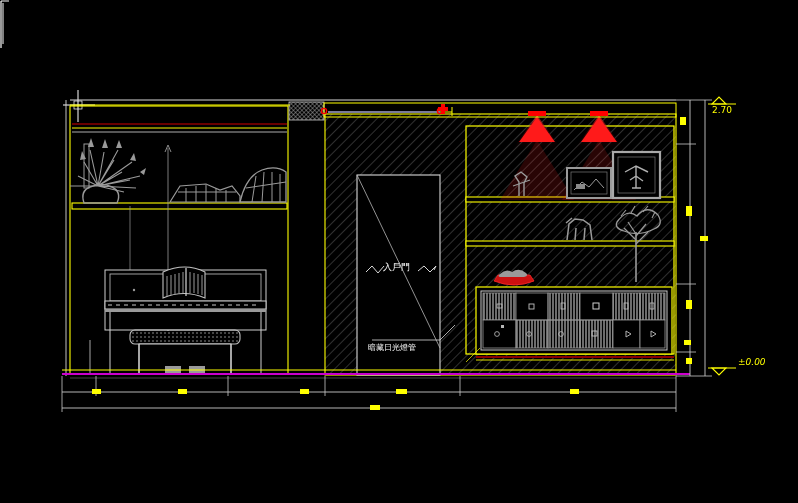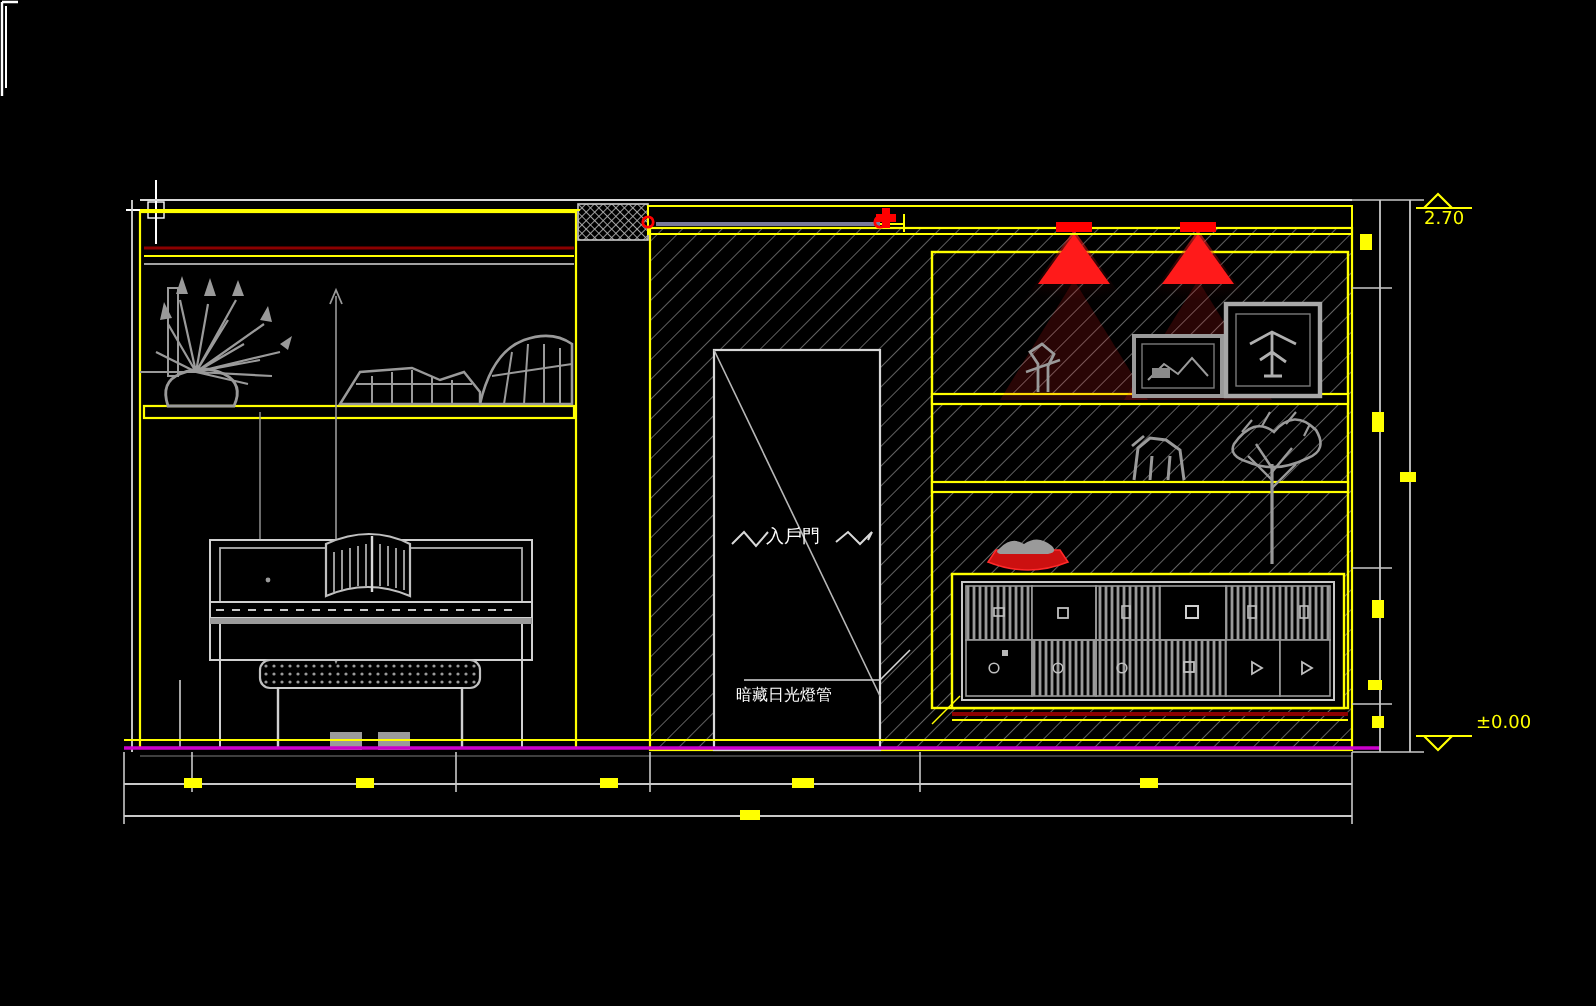--- a/index.html
+++ b/index.html
@@ -1,20 +1,20 @@
 <!DOCTYPE html>
 <html><head>
 <meta charset="utf-8">
 <style>
   html,body{margin:0;padding:0;background:#000;}
   body{width:798px;height:503px;overflow:hidden;font-family:"DejaVu Sans","Liberation Sans",sans-serif;}
   #stage{position:relative;width:798px;height:503px;background:#000;text-align:center;}
   #stage svg{position:absolute;left:0;top:0;}
   .lbl{position:absolute;color:#ffff00;font-size:9px;line-height:9px;letter-spacing:0px;white-space:nowrap;}
-  .cjk{position:absolute;color:#ffffff;font-size:8px;line-height:8px;white-space:nowrap;font-family:Liberation Sans, sans-serif;}
+  .cjk{position:absolute;color:#ffffff;font-size:8px;line-height:8px;white-space:nowrap;font-family:Liberation Mono, monospace;}
   .dimtxt{position:absolute;background:#ffff00;color:#ffff00;font-size:4px;line-height:5px;white-space:nowrap;overflow:hidden;}
 </style>
 </head>
 <body>
 
 <div id="stage">
 
   <svg width="798" height="503">
     <defs>
       <pattern id="hatch45" width="7" height="7" patternUnits="userSpaceOnUse" patternTransform="rotate(45)">
@@ -319,21 +319,21 @@
       <line x1="708" y1="368" x2="736" y2="368" stroke="#ffff00" stroke-width="1"></line>
     </g>
 
     <g>
       <path d="M366 272 L372 266 L378 273 L384 266" fill="none" stroke="#d8d8d8" stroke-width="1"></path>
       <path d="M418 271 L424 266 L430 272 L436 266 L434 270" fill="none" stroke="#d8d8d8" stroke-width="1"></path>
     </g>
   </svg>
 
   <div class="lbl" style="left:712px;top:106px;">2.70</div>
-  <div class="lbl" style="left:738px;top:358px;">±0.00</div>
+  <div class="lbl" style="left:738px;top:358px;font-style:italic;">±0.00</div>
 
   <div class="cjk" style="left:383px;top:264px;font-size:9px;">入戶門</div>
   <div class="cjk" style="left:368px;top:344px;font-size:8px;">暗藏日光燈管</div>
 
   <div class="dimtxt" style="left:92px;top:389px;width:9px;height:5px;"></div>
   <div class="dimtxt" style="left:178px;top:389px;width:9px;height:5px;"></div>
   <div class="dimtxt" style="left:300px;top:389px;width:9px;height:5px;"></div>
   <div class="dimtxt" style="left:396px;top:389px;width:11px;height:5px;"></div>
   <div class="dimtxt" style="left:570px;top:389px;width:9px;height:5px;"></div>
   <div class="dimtxt" style="left:370px;top:405px;width:10px;height:5px;"></div>

